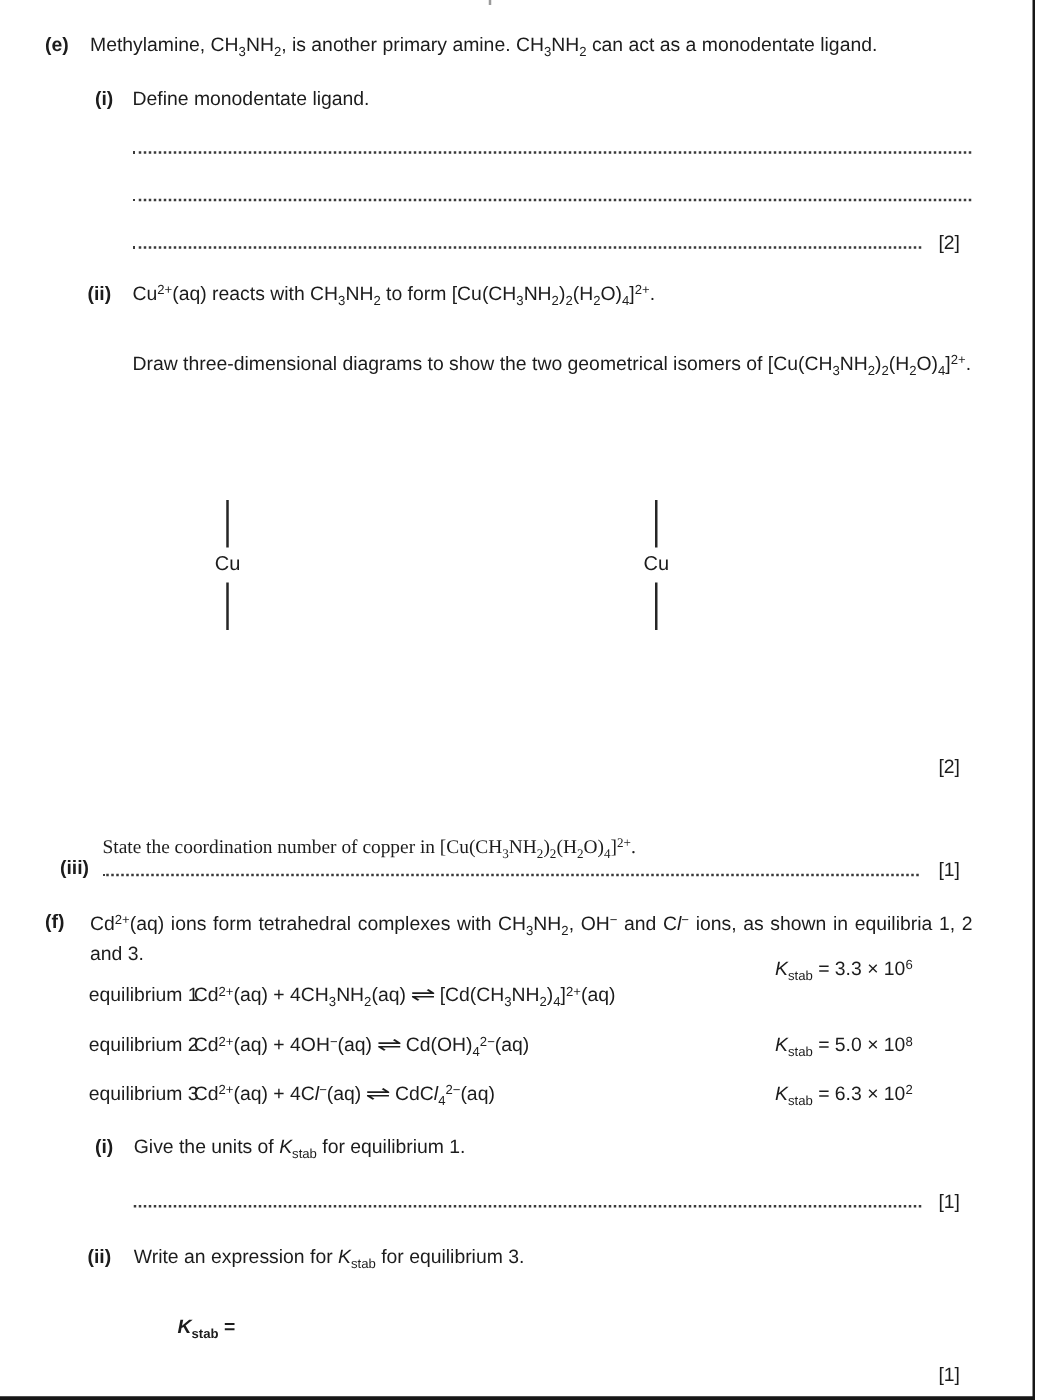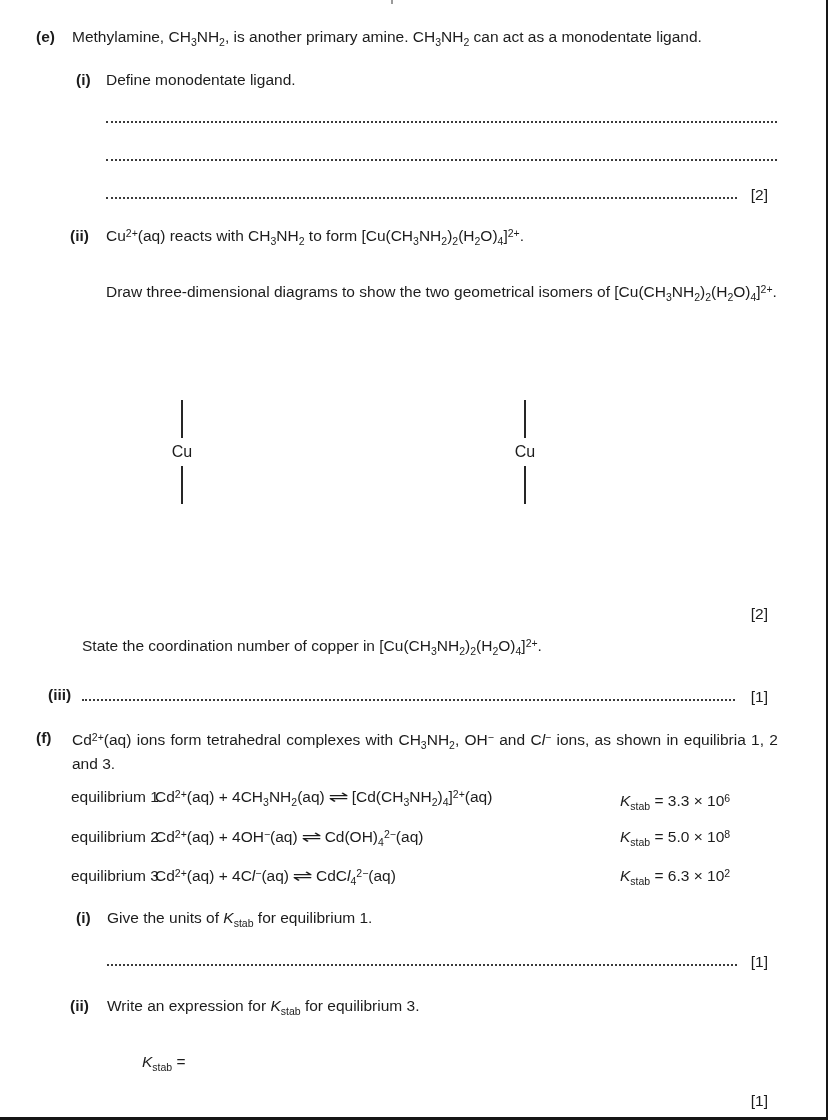--- a/index.html
+++ b/index.html
@@ -52,48 +52,48 @@
     <div class="abs cu" style="left:166px;top:52px;">Cu</div>
     <div class="abs vline" style="left:181px;top:76px;height:38px;"></div>
     <div class="abs vline" style="left:524px;top:10px;height:38px;"></div>
     <div class="abs cu" style="left:509px;top:52px;">Cu</div>
     <div class="abs vline" style="left:524px;top:76px;height:38px;"></div>
   </div>
 
   <div class="abs mark" style="left:740px;top:604px;">[2]</div>
 
   <div class="abs b" style="left:48px;top:646px;margin-top:39px;">(iii)</div>
-  <div class="abs nw" style="left:82px;top:636px;">State the coordination number of copper in [Cu(CH<sub>3</sub>NH<sub>2</sub>)<sub>2</sub>(H<sub>2</sub>O)<sub>4</sub>]<sup>2+</sup>.</div>
+  <div class="abs nw" style="left:82px;top:668px;font-family:Liberation Serif, serif;">State the coordination number of copper in [Cu(CH<sub>3</sub>NH<sub>2</sub>)<sub>2</sub>(H<sub>2</sub>O)<sub>4</sub>]<sup>2+</sup>.</div>
   <div class="abs dots" style="left:82px;top:699px;width:653px;"></div>
   <div class="abs mark" style="left:740px;top:687px;">[1]</div>
 
   <div class="abs b" style="left:36px;top:728px;">(f)</div>
   <div class="abs just" style="left:72px;top:728px;width:706px;line-height:24px;">Cd<sup>2+</sup>(aq) ions form tetrahedral complexes with CH<sub>3</sub>NH<sub>2</sub>, OH<sup>−</sup> and C<i>l</i><sup>−</sup> ions, as shown in equilibria 1, 2 and 3.</div>
 
   <div class="abs nw" style="left:71px;top:787px;">
     <span class="eq-label">equilibrium 1</span><span>Cd<sup>2+</sup>(aq) + 4CH<sub>3</sub>NH<sub>2</sub>(aq)<span class="rlx">⇌</span>[Cd(CH<sub>3</sub>NH<sub>2</sub>)<sub>4</sub>]<sup>2+</sup>(aq)</span>
   </div>
-  <div class="abs nw" style="left:620px;top:791px;"><i>K</i><sub>stab</sub> = 3.3 × 10<sup>6</sup></div>
+  <div class="abs nw" style="left:620px;top:766px;"><i>K</i><sub>stab</sub> = 3.3 × 10<sup>6</sup></div>
 
   <div class="abs nw" style="left:71px;top:827px;">
     <span class="eq-label">equilibrium 2</span><span>Cd<sup>2+</sup>(aq) + 4OH<sup>−</sup>(aq)<span class="rlx">⇌</span>Cd(OH)<sub>4</sub><sup>2−</sup>(aq)</span>
   </div>
   <div class="abs nw" style="left:620px;top:827px;"><i>K</i><sub>stab</sub> = 5.0 × 10<sup>8</sup></div>
 
   <div class="abs nw" style="left:71px;top:866px;">
     <span class="eq-label">equilibrium 3</span><span>Cd<sup>2+</sup>(aq) + 4C<i>l</i><sup>−</sup>(aq)<span class="rlx">⇌</span>CdC<i>l</i><sub>4</sub><sup>2−</sup>(aq)</span>
   </div>
   <div class="abs nw" style="left:620px;top:866px;"><i>K</i><sub>stab</sub> = 6.3 × 10<sup>2</sup></div>
 
   <div class="abs b" style="left:76px;top:908px;">(i)</div>
   <div class="abs nw" style="left:107px;top:908px;">Give the units of <i>K</i><sub>stab</sub> for equilibrium 1.</div>
   <div class="abs dots" style="left:107px;top:964px;width:630px;"></div>
   <div class="abs mark" style="left:740px;top:952px;">[1]</div>
 
   <div class="abs b" style="left:70px;top:996px;">(ii)</div>
   <div class="abs nw" style="left:107px;top:996px;">Write an expression for <i>K</i><sub>stab</sub> for equilibrium 3.</div>
-  <div class="abs nw" style="left:142px;top:1052px;"><i>K</i><sub>stab</sub> =</div>
+  <div class="abs nw" style="left:142px;top:1052px;font-weight:bold;"><i>K</i><sub>stab</sub> =</div>
   <div class="abs mark" style="left:740px;top:1091px;">[1]</div>
 
   <div class="abs edge" style="left:826px;top:0;width:2px;height:1120px;"></div>
   <div class="abs edge" style="left:0;top:1117px;width:828px;height:3px;"></div>
 
 </div>
 
 </body></html>

